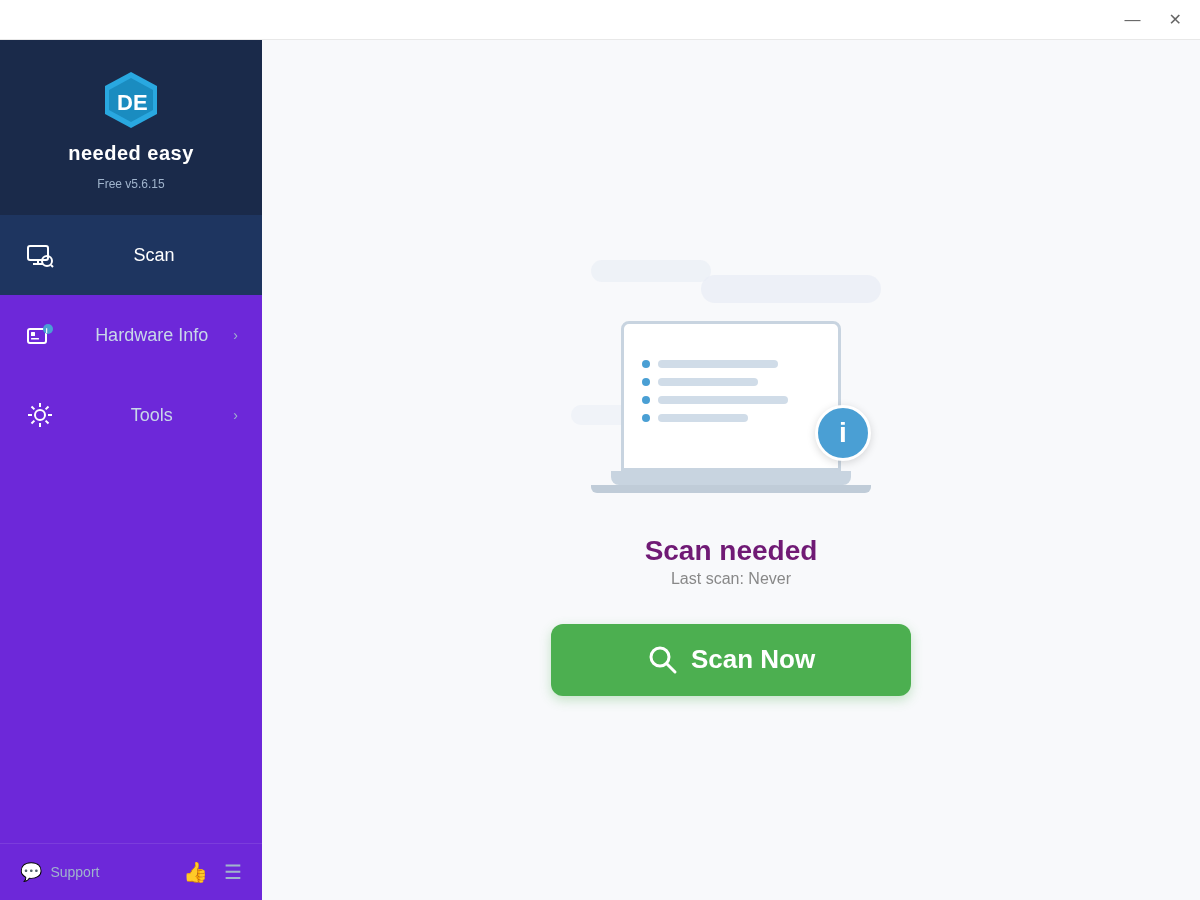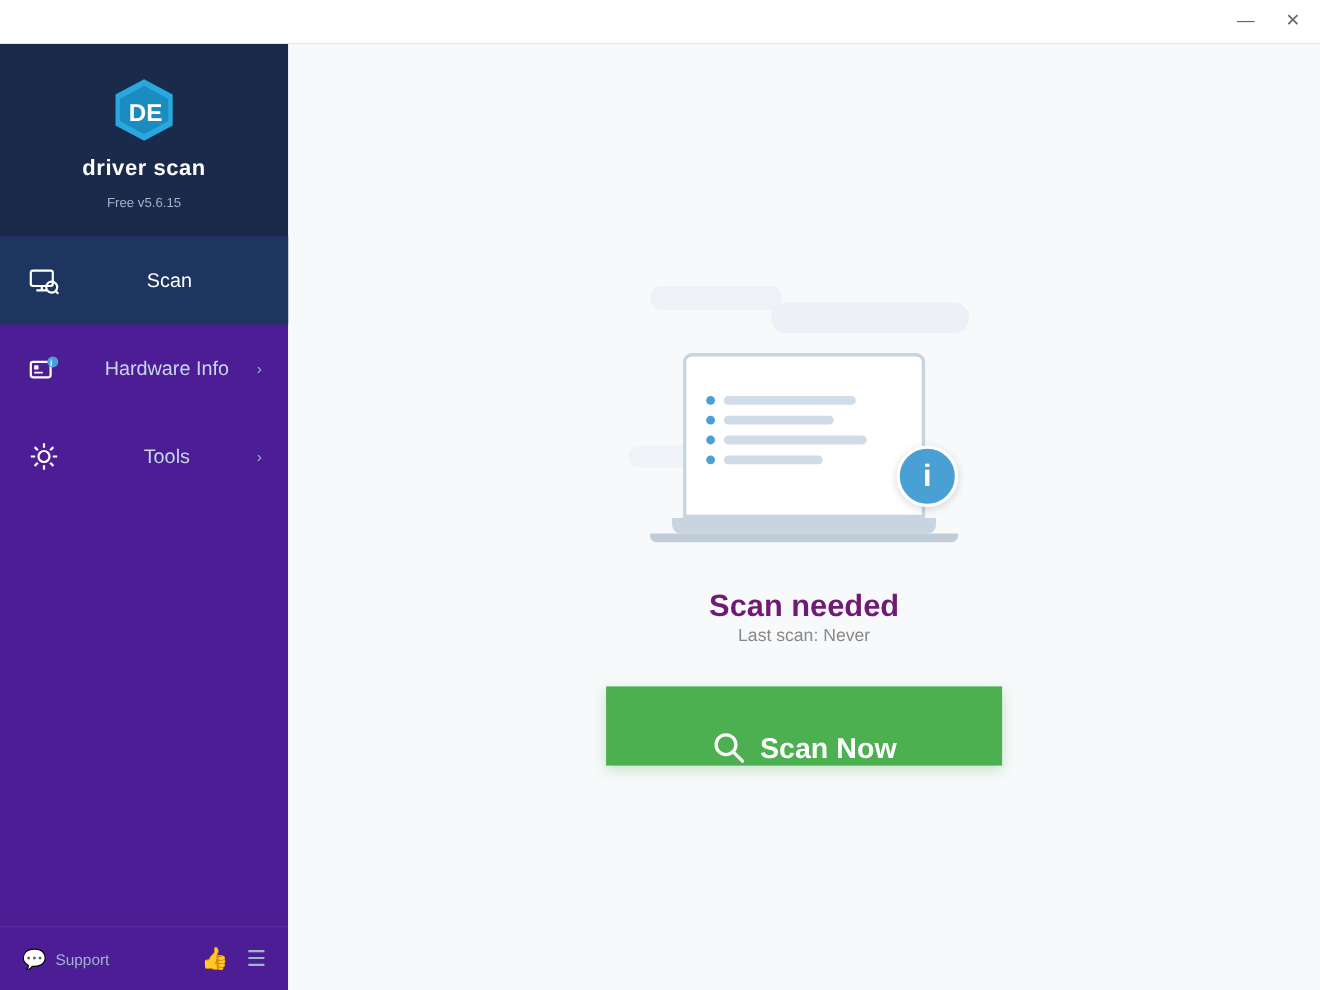--- a/index.html
+++ b/index.html
@@ -37,21 +37,21 @@
     
     .app-body {
       display: flex;
       flex: 1;
       height: calc(900px - 40px);
     }
 
     
     .sidebar {
       width: 262px;
-      background: #4c1d95;
+      background: #6d28d9;
       display: flex;
       flex-direction: column;
       color: #fff;
       flex-shrink: 0;
     }
 
     .sidebar-logo {
       display: flex;
       flex-direction: column;
       align-items: center;
@@ -305,27 +305,27 @@
 
     .scan-subtitle {
       font-size: 16px;
       color: #888;
       margin-bottom: 36px;
     }
 
     
     .scan-now-btn {
       display: flex;
-      align-items: flex-end;
+      align-items: center;
       justify-content: center;
       gap: 12px;
       background: #4caf50;
       color: #fff;
       border: none;
-      border-radius: 0;
+      border-radius: 12px;
       padding: 0 60px;
       height: 72px;
       font-size: 26px;
       font-weight: 700;
       cursor: pointer;
       min-width: 360px;
       box-shadow: 0 4px 12px rgba(76,175,80,0.3);
       transition: background 0.15s;
     }
 
@@ -350,21 +350,21 @@
   <aside class="sidebar">
 
     <div class="sidebar-logo">
 
       <svg class="logo-icon" viewBox="0 0 64 64" xmlns="http://www.w3.org/2000/svg">
         <polygon points="32,4 58,18 58,46 32,60 6,46 6,18" fill="#29a8e0"></polygon>
         <polygon points="32,10 54,22 54,42 32,54 10,42 10,22" fill="#1a8cc0"></polygon>
 
         <text x="18" y="42" font-size="22" fill="#fff" font-weight="700" font-family="Arial">DE</text>
       </svg>
-      <span class="logo-name">driver scan</span>
+      <span class="logo-name">needed easy</span>
       <span class="logo-version">Free v5.6.15</span>
     </div>
 
     <nav class="nav-items">
 
       <div class="nav-item active">
         <span class="nav-icon">
           <svg width="28" height="28" viewBox="0 0 28 28" fill="none" xmlns="http://www.w3.org/2000/svg">
             <rect x="2" y="5" width="20" height="14" rx="2" stroke="#fff" stroke-width="2" fill="none"></rect>
             <line x1="12" y1="19" x2="12" y2="23" stroke="#fff" stroke-width="2"></line>

